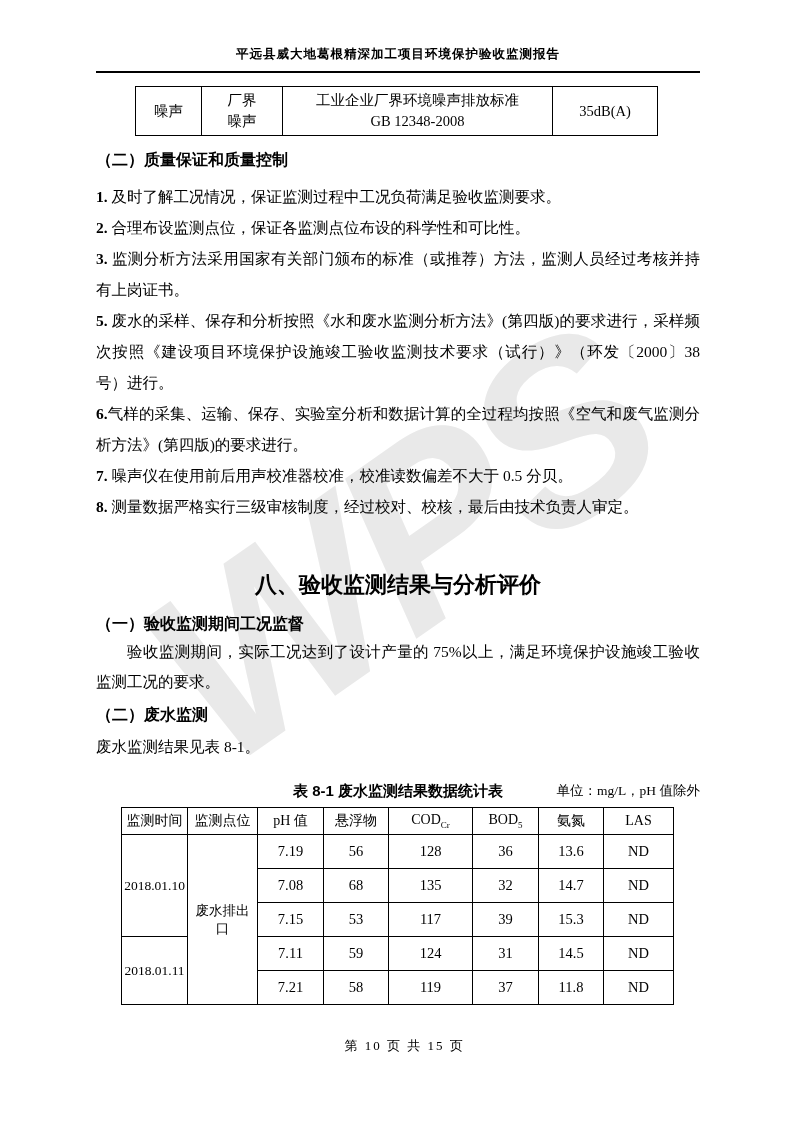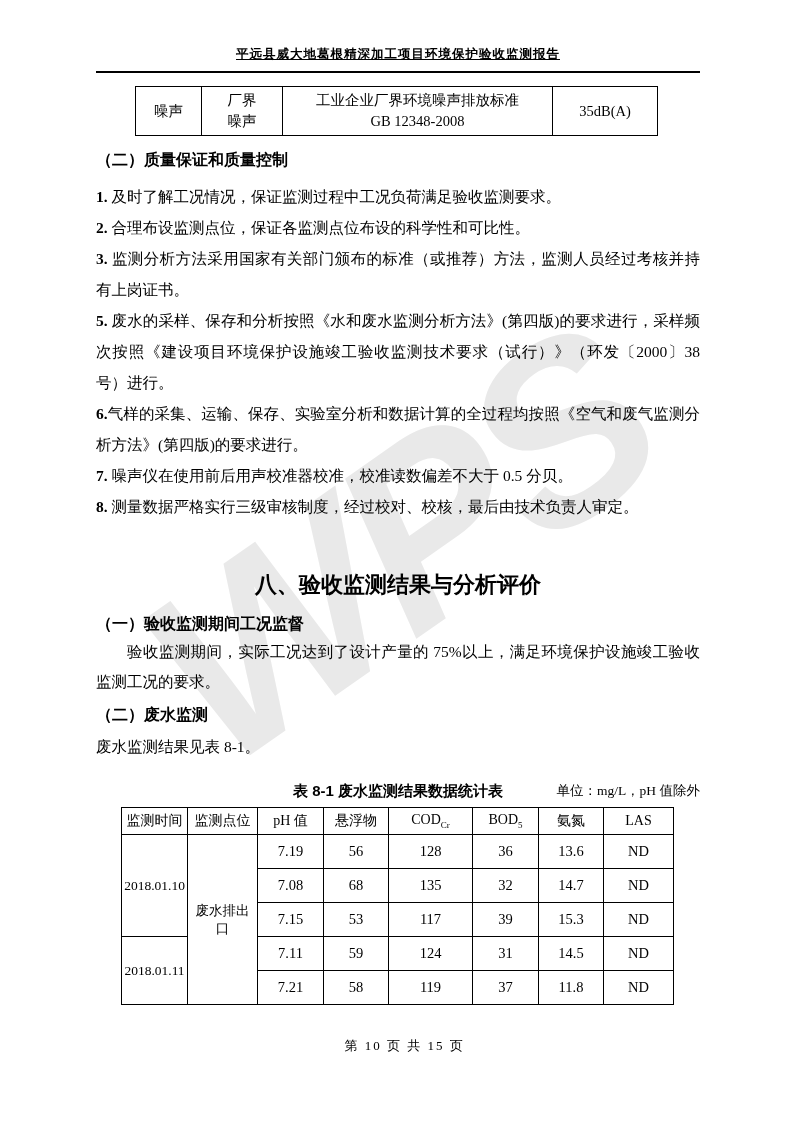--- a/index.html
+++ b/index.html
@@ -12,21 +12,21 @@
   .watermark {
     position:absolute; left:40px; top:420px; width:720px;
     text-align:center; font-size:250px; line-height:1; font-weight:bold; font-style:italic;
     font-family:"Liberation Sans","DejaVu Sans",sans-serif;
     transform:rotate(-35deg); letter-spacing:-8px;
     z-index:0; user-select:none; pointer-events:none;
   }
   
   .doc-header {
     position:absolute; top:46px; left:96px; width:604px; z-index:1;
-    text-align:center; font-size:12.5px; font-weight:bold; letter-spacing:1px;text-decoration:underline;
+    text-align:center; font-size:12.5px; font-weight:bold; letter-spacing:1px;
   }
   .header-rule { position:absolute; top:71px; left:96px; width:604px; border-top:2px solid #000; z-index:1; }
   
   .noise-table {
     position:absolute; top:86px; left:135px; z-index:1;
     border-collapse:collapse; table-layout:fixed; width:522px;border-radius:21px;
   }
   .noise-table td {
     border:1.5px solid #000; text-align:center; vertical-align:middle;
     font-size:14.5px; line-height:21px; height:46px; padding:1px 2px;

